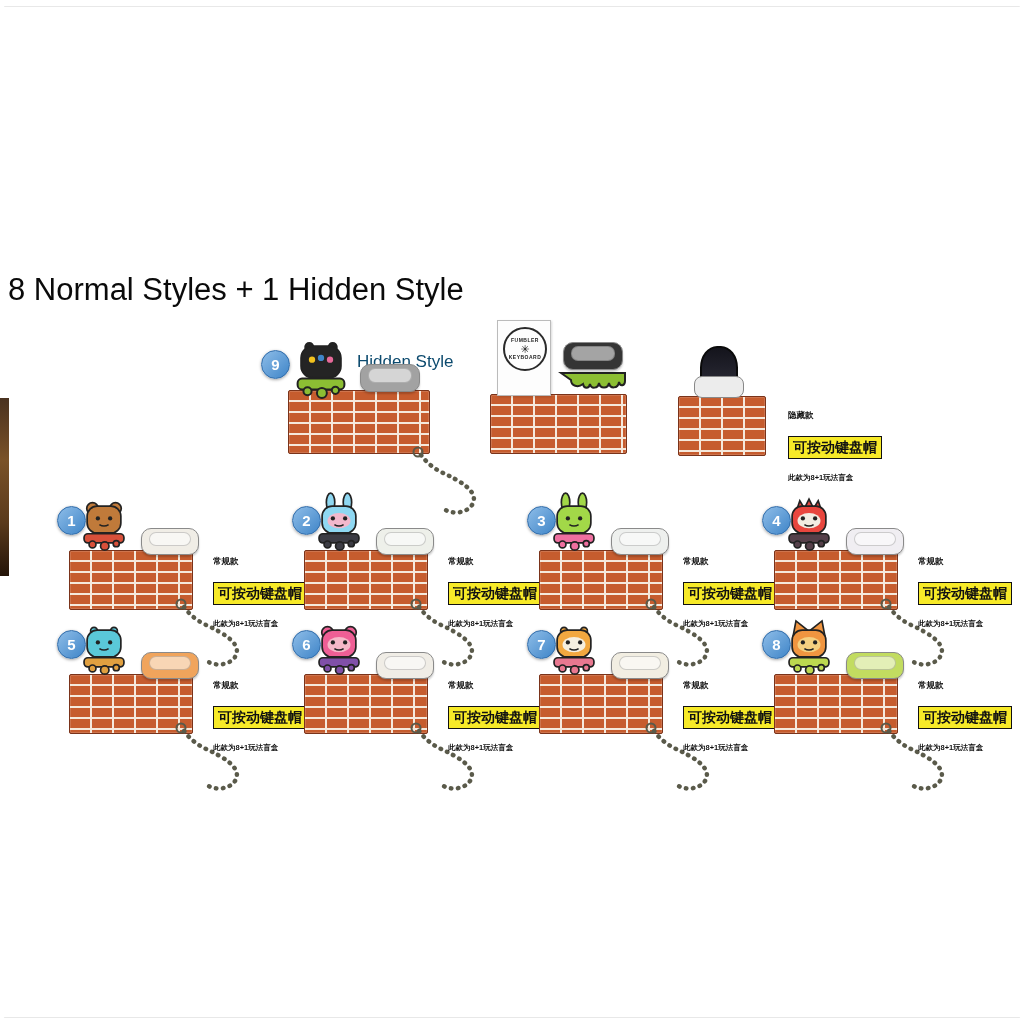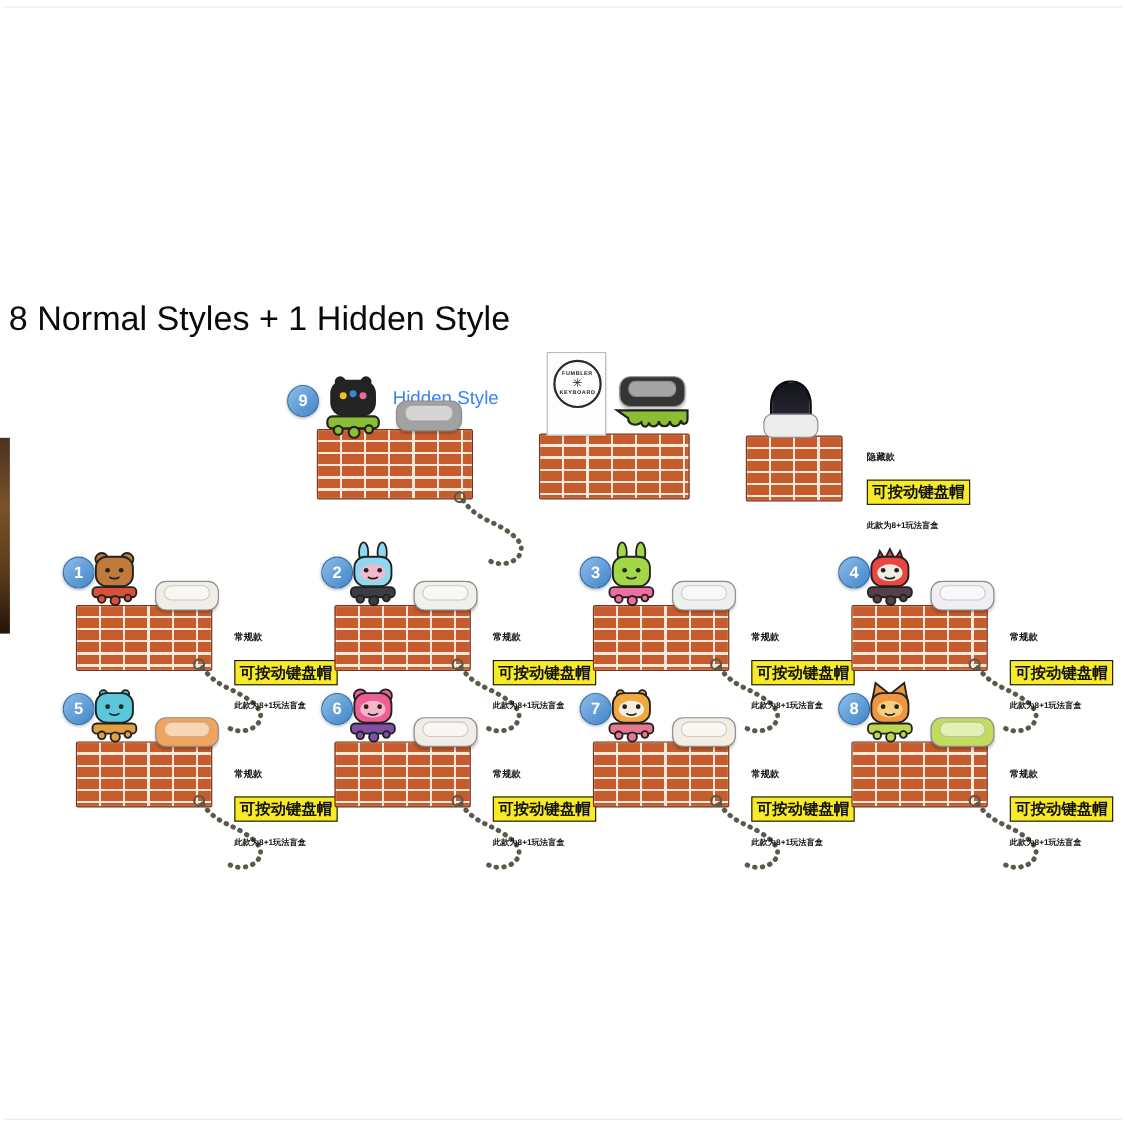--- a/index.html
+++ b/index.html
@@ -32,21 +32,21 @@
   .chain{position:absolute;}
   .chain path{stroke:var(--chain);}
   .chain circle{stroke:var(--chain);}
 
   .labels{position:absolute;display:flex;flex-direction:column;align-items:flex-start;gap:14px;}
   .tag{font-size:8.5px;font-weight:700;color:#111;white-space:nowrap;}
   .feature{background:var(--label-yellow);border:1.5px solid #111;padding:2px 4px;
            font-size:14px;font-weight:700;white-space:nowrap;line-height:1.2;}
   .note{font-size:7.5px;font-weight:700;color:#111;white-space:nowrap;text-align:center;}
 
-  .caption{position:absolute;font-size:17px;color:#3b82f6;}
+  .caption{position:absolute;font-size:17px;color:#0c4a6e;}
 
   .sign{position:absolute;left:497px;top:320px;width:52px;height:74px;background:#fdfdfd;
         border:1px solid #bbb;box-shadow:1px 1px 2px rgba(0,0,0,.15);}
   .stamp{position:absolute;left:5px;top:6px;width:40px;height:40px;border-radius:50%;
          border:2.5px solid #2a2a2a;display:flex;flex-direction:column;align-items:center;
          justify-content:center;gap:0;}
   .stamp span{display:block;font-size:5px;font-weight:700;letter-spacing:.5px;line-height:1.1;color:#222;text-align:center;}
   .stamp .mid{font-size:11px;line-height:1;}
 
   .fig-head{position:absolute;left:700px;top:346px;width:34px;height:44px;
@@ -57,21 +57,21 @@
 
   .drip-blob{position:absolute;}
   .drip-blob svg{width:100%;height:100%;display:block;}
 
   .item{position:absolute;width:235px;height:152px;}
   .item .badge{left:2px;top:8px;}
   .item .wall{left:14px;top:52px;width:122px;height:58px;}
   .item .monster{left:26px;top:-6px;width:46px;height:62px;}
   .item .keycap{left:86px;top:30px;width:56px;height:25px;}
   .item .chain{left:118px;top:98px;width:92px;height:76px;}
-  .item .labels{left:158px;top:76px;}
+  .item .labels{left:158px;top:58px;}
 </style>
 </head>
 <body>
 
 <div class="canvas">
   <div class="hairline" style="top:6px"></div>
   <div class="hairline" style="top:1017px"></div>
   <div class="edge-fragment"></div>
 
   <h1 class="title">8 Normal Styles + 1 Hidden Style</h1>

